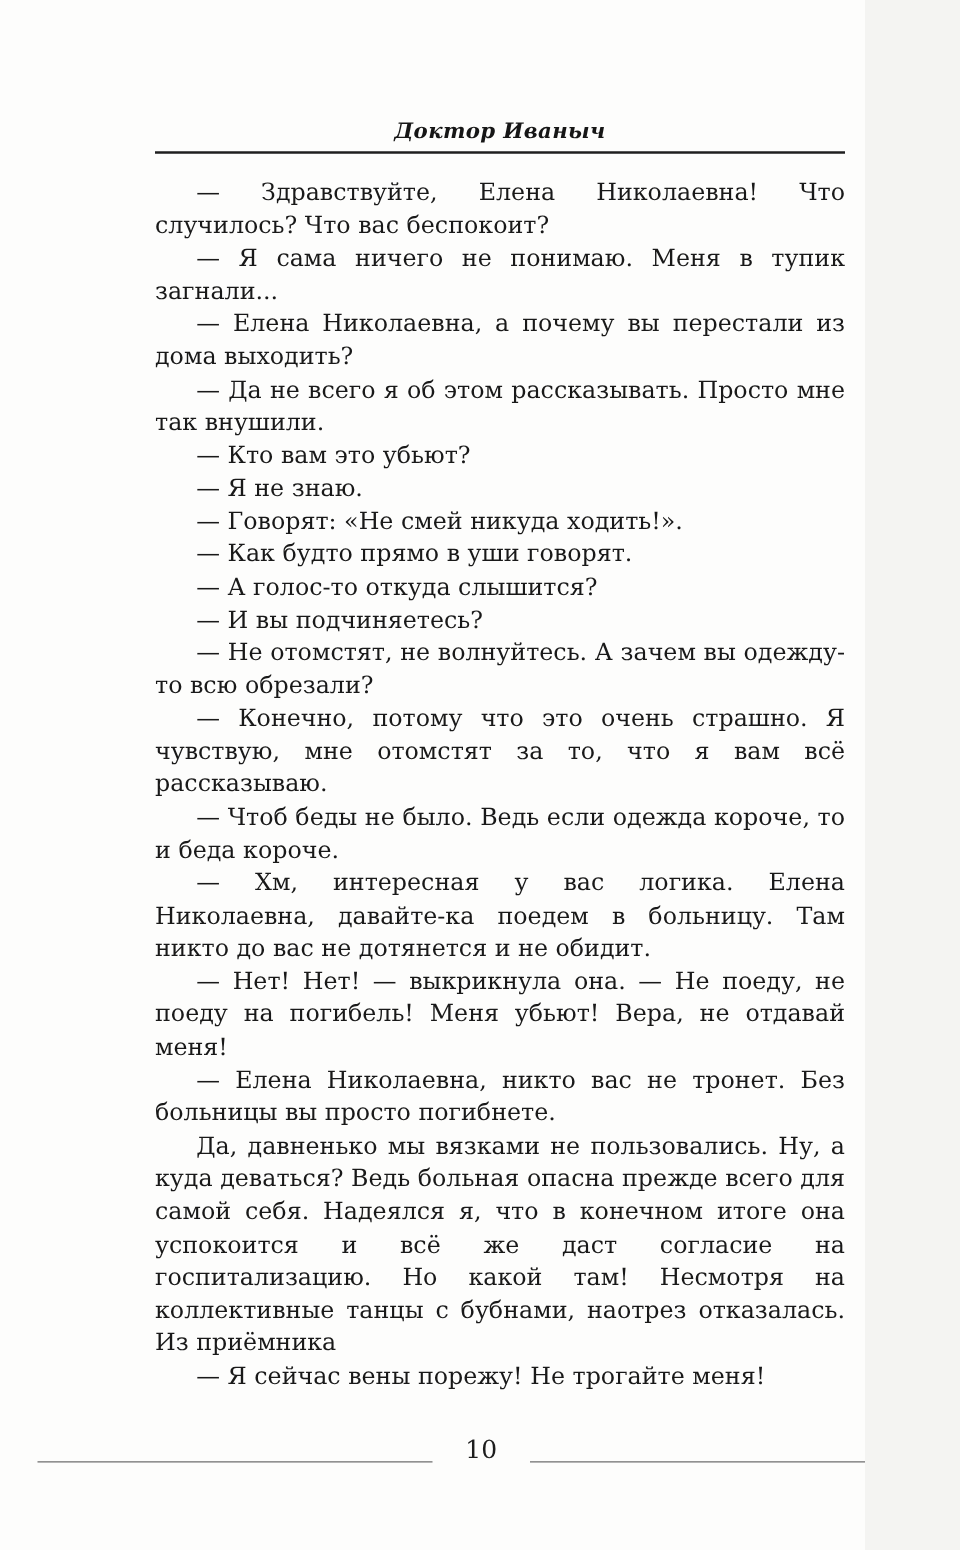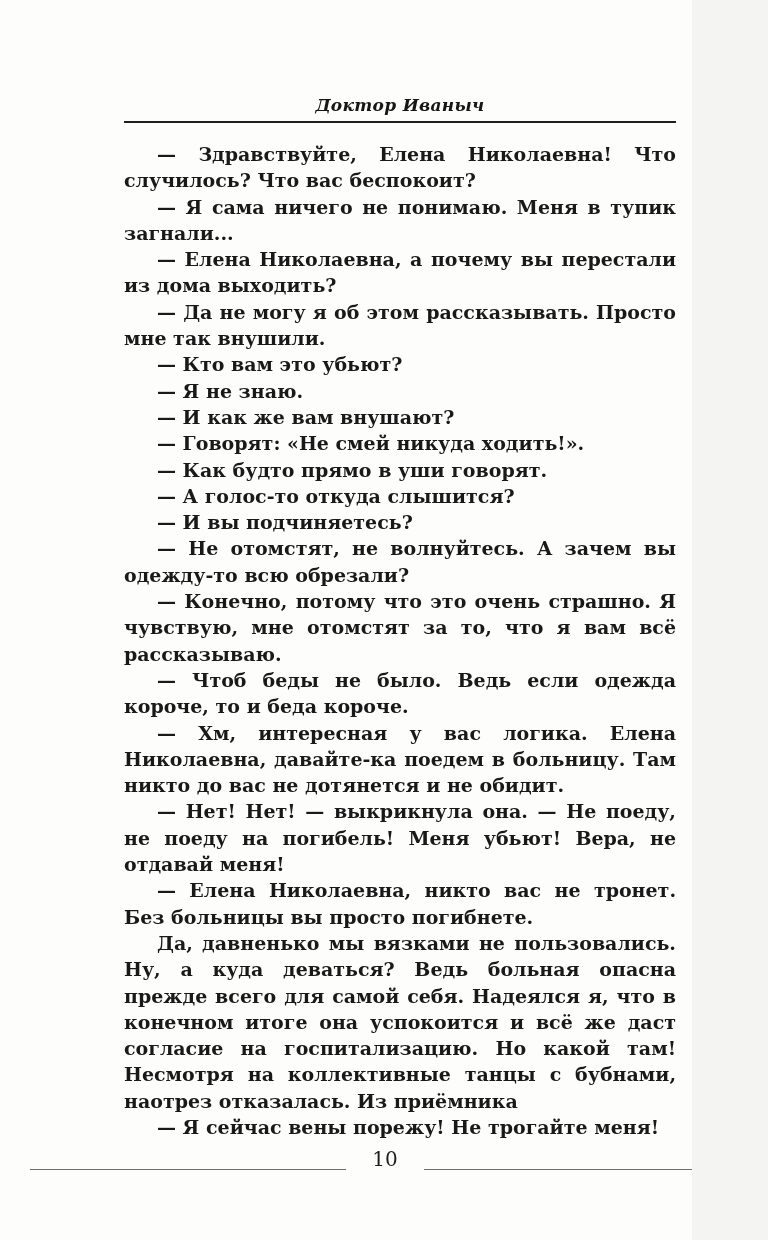--- a/index.html
+++ b/index.html
@@ -38,21 +38,21 @@
     height: 0;
     border-top: 2px solid #1f1f1f;
   }
   .body-text {
     position: absolute;
     top: 141px;
     left: 124px;
     width: 552px;
     font-size: 19px;
     line-height: 26.3px;
-    font-weight: bold;
+    font-weight: normal;
     text-align: justify;
     hyphens: auto;
     -webkit-hyphens: auto;
     color: #191919;
   }
   .body-text p {
     margin: 0;
     padding: 0;
     text-indent: 33px;
   }
@@ -86,24 +86,23 @@
 <div class="page">
 
   <div class="running-header">Доктор Иваныч</div>
 
   <div class="header-rule"></div>
 
   <div class="body-text">
     <p>— Здравствуйте, Елена Николаевна! Что случилось? Что вас беспокоит?</p>
     <p>— Я сама ничего не понимаю. Меня в тупик загнали...</p>
     <p>— Елена Николаевна, а почему вы перестали из дома выходить?</p>
-    <p>— Да не могу я об этом рассказывать. Просто мне так внушили.</p>
+    <p>— Да не всего я об этом рассказывать. Просто мне так внушили.</p>
     <p>— Кто вам это убьют?</p>
     <p>— Я не знаю.</p>
-    <p>— И как же вам внушают?</p>
     <p>— Говорят: «Не смей никуда ходить!».</p>
     <p>— Как будто прямо в уши говорят.</p>
     <p>— А голос-то откуда слышится?</p>
     <p>— И вы подчиняетесь?</p>
     <p>— Не отомстят, не волнуйтесь. А зачем вы одежду-то всю обрезали?</p>
     <p>— Конечно, потому что это очень страшно. Я чувствую, мне отомстят за то, что я вам всё рассказываю.</p>
     <p>— Чтоб беды не было. Ведь если одежда короче, то и беда короче.</p>
     <p>— Хм, интересная у вас логика. Елена Николаевна, давайте-ка поедем в больницу. Там никто до вас не дотянется и не обидит.</p>
     <p>— Нет! Нет! — выкрикнула она. — Не поеду, не поеду на погибель! Меня убьют! Вера, не отдавай меня!</p>
     <p>— Елена Николаевна, никто вас не тронет. Без больницы вы просто погибнете.</p>

